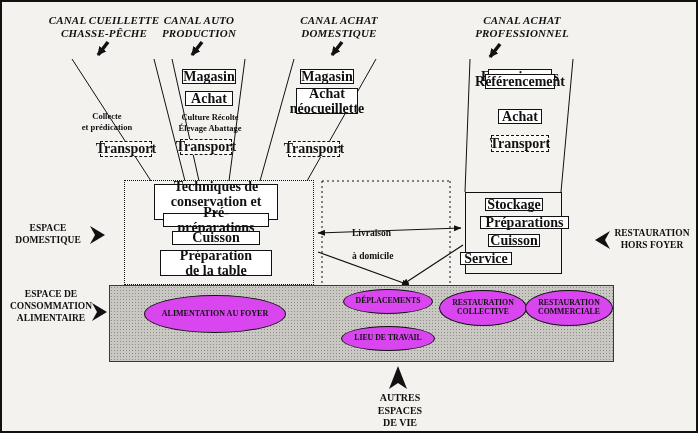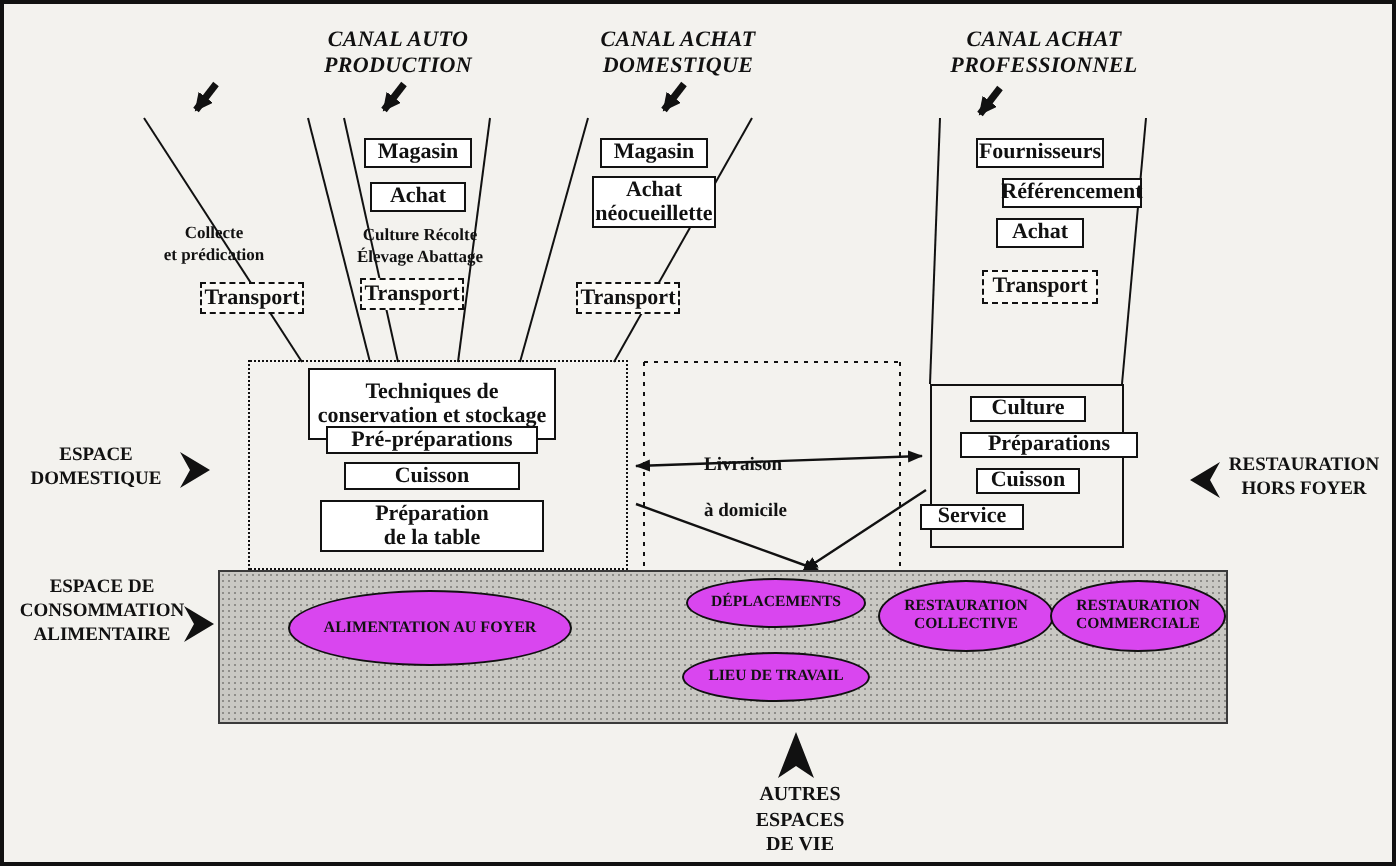--- a/index.html
+++ b/index.html
@@ -9,21 +9,21 @@
     background:#f3f2ee; border:2px solid #111; overflow:hidden;
     font-family:"Liberation Serif","DejaVu Serif",serif; color:#111;
   }
   .overlay { position:absolute; left:0; top:0; width:698px; height:433px; pointer-events:none; }
   .hdr {
     position:absolute; font-weight:bold; font-style:italic; font-size:11px;
     line-height:1.15; text-align:center; white-space:pre-line; letter-spacing:.2px;
   }
   .box {
     position:absolute; background:#fff; border:1px solid #111;
-    font-weight:bold; font-size:11px; line-height:1.1; text-align:center;
+    font-weight:bold; font-size:14px; line-height:1.1; text-align:center;
     display:flex; align-items:center; justify-content:center;
     white-space:pre-line; padding:1px 2px;
   }
   .dotted-box { border:1px dashed #111; background:#fbfaf6; }
   .note {
     position:absolute; font-weight:bold; font-size:8.5px; line-height:1.3;
     text-align:center; white-space:pre-line;
   }
   .side-label {
     position:absolute; font-weight:bold; font-size:9.5px; line-height:1.25;
@@ -90,20 +90,22 @@
     </g>
 
     <g fill="#111">
       <polygon points="88,224 103,233 88,242 93,233"></polygon>
       <polygon points="90,301 105,310 90,319 95,310"></polygon>
       <polygon points="608,229 593,238 608,247 603,238"></polygon>
       <polygon points="396,364 387,387 396,381 405,387"></polygon>
     </g>
   </svg>
 
+  <div class="hdr" style="left:34px; top:12px; width:136px;">CANAL CUEILLETTE
+CHASSE-PÊCHE</div>
   <div class="hdr" style="left:147px; top:12px; width:100px;">CANAL AUTO
 PRODUCTION</div>
   <div class="hdr" style="left:287px; top:12px; width:100px;">CANAL ACHAT
 DOMESTIQUE</div>
   <div class="hdr" style="left:452px; top:12px; width:136px;">CANAL ACHAT
 PROFESSIONNEL</div>
 
   <div class="note" style="left:70px; top:93px; width:70px;margin-top:16px;">Collecte
 et prédication</div>
   <div class="box dotted-box" style="left:98px; top:139px; width:52px; height:16px;">Transport</div>
@@ -113,36 +115,36 @@
   <div class="note" style="left:168px; top:110px; width:80px;">Culture Récolte
 Élevage Abattage</div>
   <div class="box dotted-box" style="left:178px; top:137px; width:52px; height:16px;">Transport</div>
 
   <div class="box" style="left:298px; top:67px; width:54px; height:15px;">Magasin</div>
   <div class="box" style="left:294px; top:86px; width:62px; height:26px;">Achat
 néocueillette</div>
   <div class="box dotted-box" style="left:286px; top:139px; width:52px; height:16px;">Transport</div>
 
   <div class="box" style="left:486px; top:67px; width:64px; height:15px;">Fournisseurs</div>
-  <div class="box" style="left:483px; top:87px; width:70px; height:15px;margin-left:16px;">Référencement</div>
+  <div class="box" style="left:483px; top:72px; width:70px; height:15px;">Référencement</div>
   <div class="box" style="left:496px; top:107px; width:44px; height:15px;">Achat</div>
   <div class="box dotted-box" style="left:489px; top:133px; width:58px; height:17px;">Transport</div>
 
   <div class="container-dotted" style="left:122px; top:178px; width:190px; height:105px;"></div>
   <div class="box" style="left:152px; top:182px; width:124px; height:36px;">Techniques de
 conservation et stockage</div>
   <div class="box" style="left:161px; top:211px; width:106px; height:14px;">Pré-préparations</div>
   <div class="box" style="left:170px; top:229px; width:88px; height:14px;">Cuisson</div>
   <div class="box" style="left:158px; top:248px; width:112px; height:26px;">Préparation
 de la table</div>
   <div class="side-label" style="left:6px; top:221px; width:80px;">ESPACE
 DOMESTIQUE</div>
 
   <div class="container-solid" style="left:463px; top:190px; width:97px; height:82px;"></div>
-  <div class="box" style="left:483px; top:196px; width:58px; height:13px;">Culture</div>
+  <div class="box" style="left:483px; top:196px; width:58px; height:13px;">Stockage</div>
   <div class="box" style="left:478px; top:214px; width:89px; height:13px;">Préparations</div>
   <div class="box" style="left:486px; top:232px; width:52px; height:13px;">Cuisson</div>
   <div class="box" style="left:458px; top:250px; width:52px; height:13px;">Service</div>
   <div class="side-label" style="left:606px; top:226px; width:88px;">RESTAURATION
 HORS FOYER</div>
 
   <div class="delivery-text" style="left:350px; top:215px; width:64px;">Livraison</div>
   <div class="delivery-text" style="left:350px; top:238px; width:68px;">à domicile</div>
 
   <div class="band" style="left:107px; top:283px; width:505px; height:77px;"></div>

